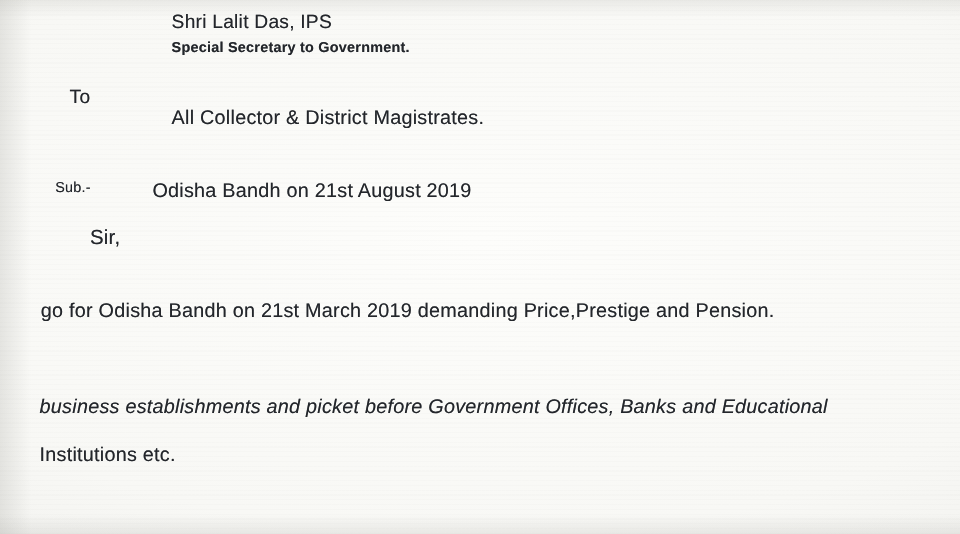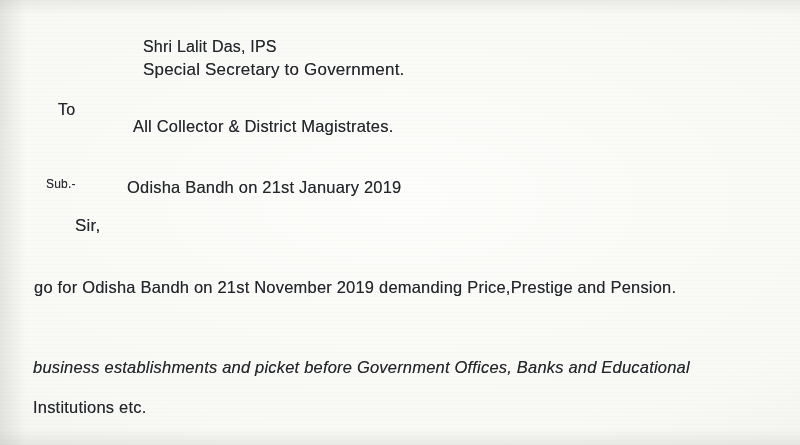--- a/index.html
+++ b/index.html
@@ -60,27 +60,26 @@
     color: #1d2024;
     font-family: "Liberation Sans", sans-serif;
     white-space: nowrap;
     letter-spacing: 0.2px;
   }
 
   
   .l {
     font-size: 15.5px;
     color: #23262b;
-    margin-top: 28px;
   }
 
   .addressee-name { left: 143px; top: 10px;  font-size: 16px; }
-  .addressee-desig{ left: 143px; top: 32px;  font-size: 17px; }
+  .addressee-desig{ left: 143px; top: 32px;  font-size: 12px; font-weight: bold; }
   .to-label       { left: 58px;  top: 73px;  font-size: 16px; }
-  .to-body        { left: 133px; top: 89px;  font-size: 16.5px; }
+  .to-body        { left: 143px; top: 89px;  font-size: 16.5px; }
 
   .sub-label      { left: 46px;  top: 149px; font-size: 12px; }
   .sub-value      { left: 127px; top: 150px; font-size: 16.5px; }
   .salutation     { left: 75px;  top: 188px; font-size: 17px; }
 
   .p1a { left: 130px; top: 211px; font-size: 16.5px; }
   .p1b { left: 34px;  top: 250px; font-size: 16.5px; }
 
   .p2a { left: 128px; top: 291px; font-size: 16.5px; }
   .p2b { left: 33px;  top: 330px; font-size: 16.5px; font-style: italic; }
@@ -101,22 +100,22 @@
   <div class="gutter-left"></div>
   <div class="gutter-bottom"></div>
 
   <div class="doc-text l addressee-name">Shri Lalit Das, IPS</div>
   <div class="doc-text l addressee-desig">Special Secretary to Government.</div>
 
   <div class="doc-text l to-label">To</div>
   <div class="doc-text l to-body">All Collector &amp; District Magistrates.</div>
 
   <div class="doc-text l sub-label">Sub.-</div>
-  <div class="doc-text l sub-value">Odisha Bandh  on 21st January 2019</div>
+  <div class="doc-text l sub-value">Odisha Bandh  on 21st August 2019</div>
 
   <div class="doc-text l salutation">Sir,</div>
 
-  <div class="doc-text l p1b">go for Odisha Bandh  on 21st November 2019 demanding Price,Prestige and Pension.</div>
+  <div class="doc-text l p1b">go for Odisha Bandh  on 21st March 2019 demanding Price,Prestige and Pension.</div>
 
   <div class="doc-text l p2b">business establishments and picket before Government Offices, Banks and Educational</div>
   <div class="doc-text l p2c">Institutions etc.</div>
 
 </div>
 
 </body></html>

